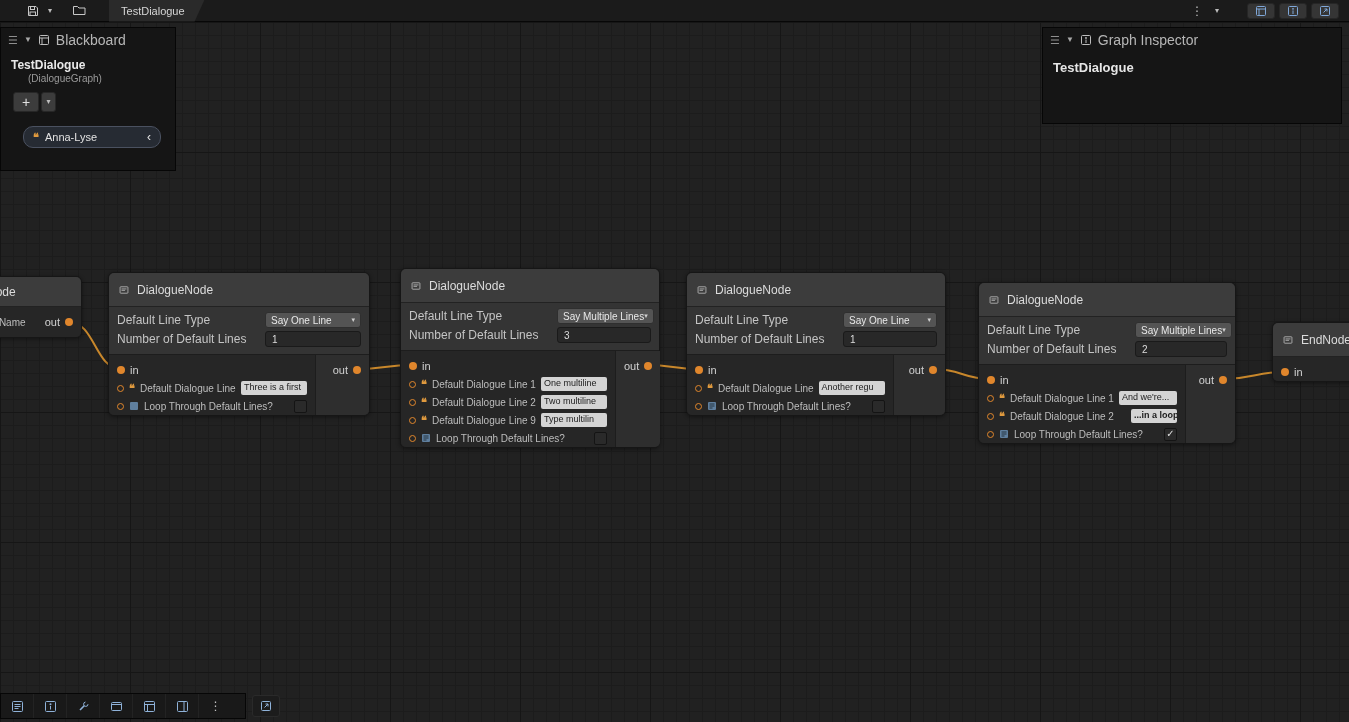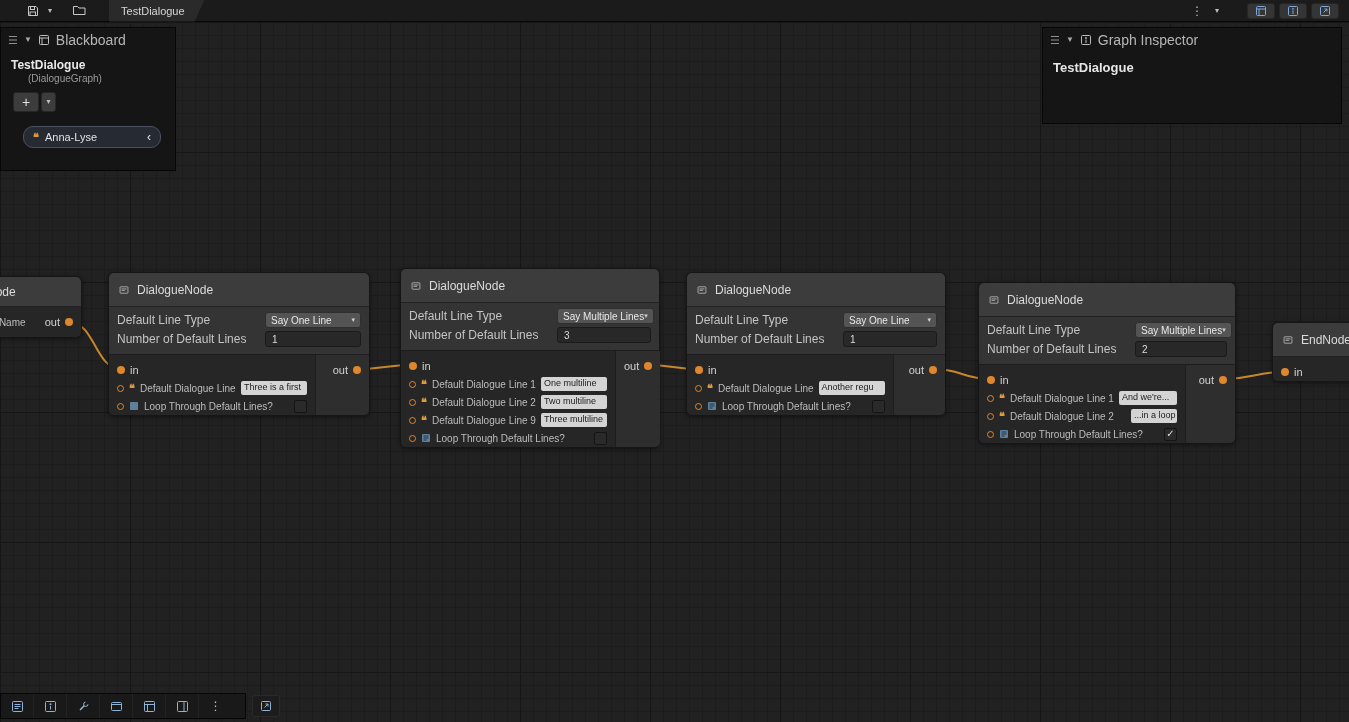--- a/index.html
+++ b/index.html
@@ -218,21 +218,21 @@
         <div class="port-row">
           <span class="port-ring"></span>
           <span class="quote-ic">❝</span>
           <span class="row-label">Default Dialogue Line 2</span>
           <span class="line-field">Two multiline</span>
         </div>
         <div class="port-row">
           <span class="port-ring"></span>
           <span class="quote-ic">❝</span>
           <span class="row-label">Default Dialogue Line 9</span>
-          <span class="line-field">Three multiline</span>
+          <span class="line-field">Type multilin</span>
         </div>
         <div class="port-row">
           <span class="port-ring"></span>
           <svg class="loop-ic" viewBox="0 0 10 10">
               <rect x="1" y="1" width="8" height="8" rx="1" fill="#5f7f9e"></rect>
               <path d="M2.5 3h5M2.5 5h5M2.5 7h3" stroke="#1d2a34" stroke-width="0.9"></path>
             </svg>
           <span class="row-label">Loop Through Default Lines?</span>
           <span class="checkbox"></span>
         </div>
@@ -328,21 +328,21 @@
         <div class="port-row">
           <span class="port-ring"></span>
           <span class="quote-ic">❝</span>
           <span class="row-label">Default Dialogue Line 1</span>
           <span class="line-field" style="width:58px;">And we're...</span>
         </div>
         <div class="port-row">
           <span class="port-ring"></span>
           <span class="quote-ic">❝</span>
           <span class="row-label">Default Dialogue Line 2</span>
-          <span class="line-field" style="width:46px;">...in a loop</span>
+          <span class="line-field" style="width:46px;font-weight:bold;">...in a loop</span>
         </div>
         <div class="port-row">
           <span class="port-ring"></span>
           <svg class="loop-ic" viewBox="0 0 10 10">
               <rect x="1" y="1" width="8" height="8" rx="1" fill="#5f7f9e"></rect>
               <path d="M2.5 3h5M2.5 5h5M2.5 7h3" stroke="#1d2a34" stroke-width="0.9"></path>
             </svg>
           <span class="row-label">Loop Through Default Lines?</span>
           <span class="checkbox">
               <span>✓</span>

